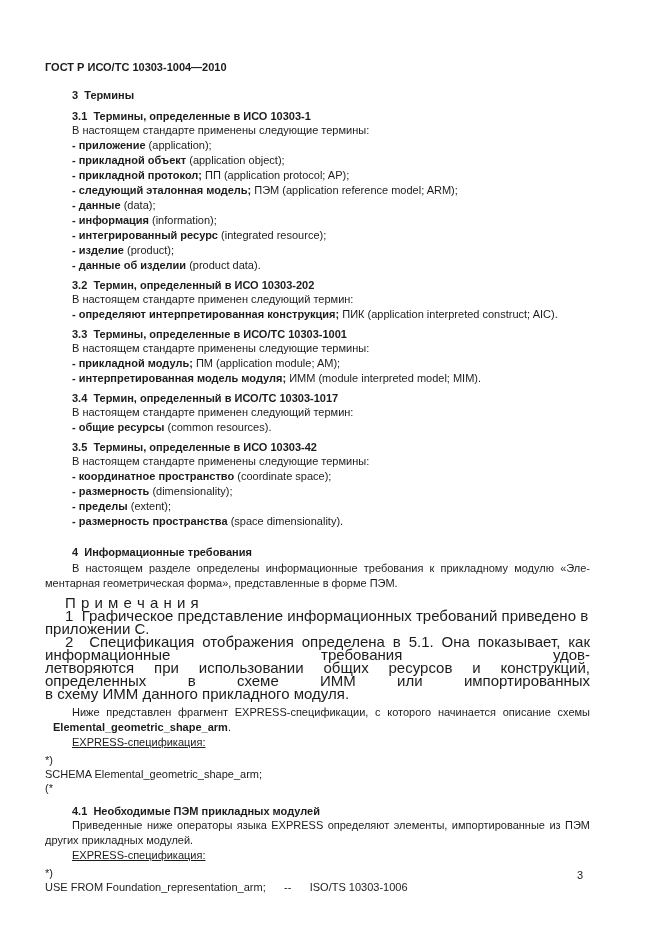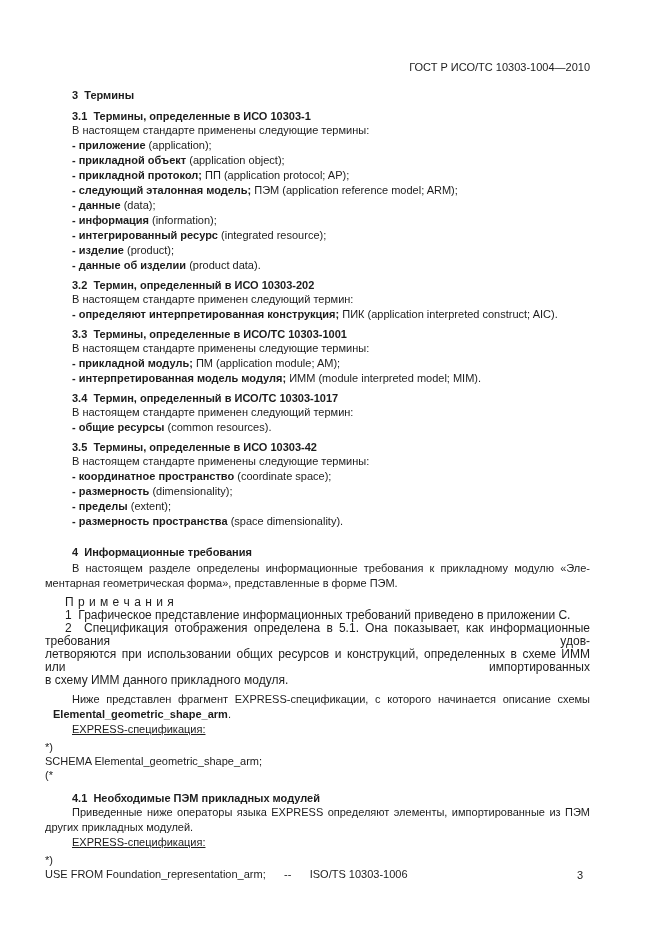--- a/index.html
+++ b/index.html
@@ -8,22 +8,21 @@
     position:relative;
     width:661px; height:936px;
     background:#ffffff;
     color:#1c1c1c;
     font-family:"Liberation Sans","DejaVu Sans",sans-serif;
     font-size:11px;
     padding:60px 71px 0 45px;
     overflow:hidden;
   }
   .doc-header {
-    text-align:right;
-    font-weight:normal;
+    font-weight:bold;
     font-size:11px;
     line-height:14px;
     white-space:pre-wrap;
   }
   .h-main {
     font-size:11px; font-weight:bold; line-height:17px;
     margin-left:27px; white-space:pre-wrap;
   }
   .h-main.s3 { margin-top:13px; }
   .h-main.s4 { margin-top:15px; }
@@ -32,21 +31,21 @@
     margin-left:27px; margin-top:5px; white-space:pre-wrap;
   }
   .intro { line-height:15px; margin-left:27px; white-space:pre-wrap; }
   .term  { line-height:15px; margin-left:27px; white-space:pre-wrap; }
   .plines .tline {
     line-height:15px; white-space:pre-wrap;
     text-align:justify; text-align-last:justify;
   }
   .plines .tline.last { text-align-last:left; }
   .plines .tline:first-child { text-indent:27px; }
-  .notes { font-size:12px; margin-top:5px; }
+  .notes { font-size:15px; margin-top:5px; }
   .notes .note-label { line-height:13px; margin-left:20px; white-space:pre-wrap; letter-spacing:0.5px; }
   .notes .note-line1 { line-height:13px; text-indent:20px; white-space:pre-wrap; }
   .notes .nlines .tline {
     line-height:13px; white-space:pre-wrap;
     text-align:justify; text-align-last:justify;
   }
   .notes .nlines .tline.last { text-align-last:left; }
   .notes .nlines .tline:first-child { text-indent:20px; }
   .frag { margin-top:5px; }
   .frag .l1 {

